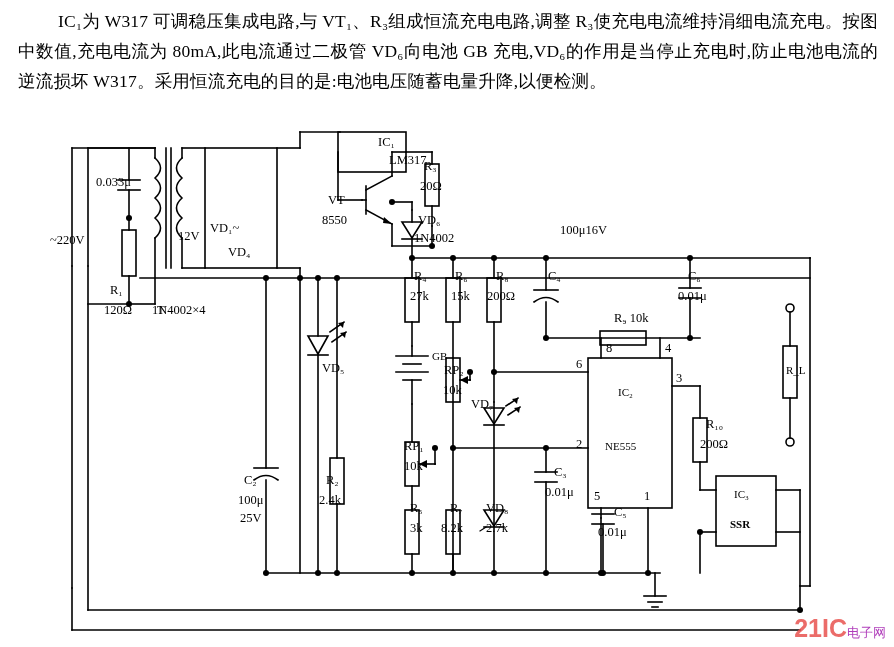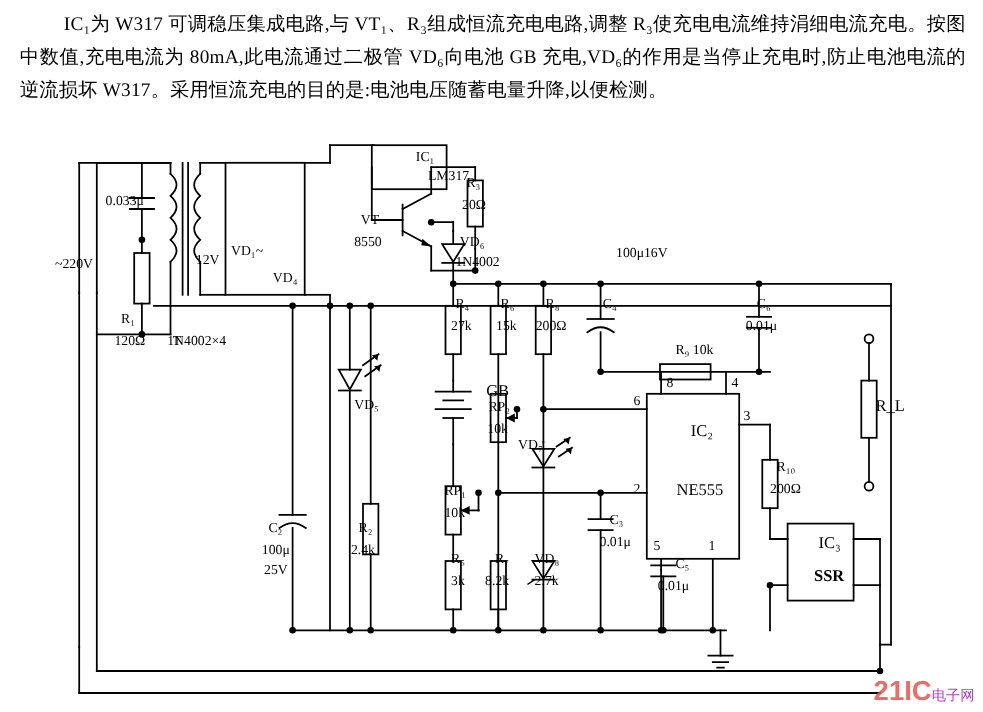--- a/index.html
+++ b/index.html
@@ -26,21 +26,21 @@
     width:894px; height:529px;
   }
   .lbl{
     position:absolute;
     font-family:"Liberation Serif", serif;
     font-size:12.5px;
     line-height:13.5px;
     color:#000;
     white-space:pre;
   }
-  .lbl.big{font-size:15px;margin-left:10px;}
+  .lbl.big{font-size:11px;}
   .wm{
     position:absolute;
     right:8px; bottom:4px;
     font-family:"Liberation Sans", sans-serif;
     font-size:25px;
     font-weight:bold;
     color:#e8534f;
     opacity:.85;
   }
   .wm small{font-size:13px;color:#a21caf;font-weight:normal;}
@@ -301,21 +301,21 @@
     </g>
   </svg>
 
   <div class="lbl" style="left:96px;  top:58px;">0.033μ</div>
   <div class="lbl" style="left:50px;  top:116px;">~220V</div>
   <div class="lbl" style="left:178px; top:112px;">12V</div>
   <div class="lbl" style="left:157px; top:186px;">T</div>
   <div class="lbl" style="left:110px; top:166px;">R₁</div>
   <div class="lbl" style="left:104px; top:186px;">120Ω</div>
   <div class="lbl" style="left:210px; top:104px;text-align:right;">VD₁~</div>
-  <div class="lbl" style="left:228px; top:128px;margin-left:20px;">VD₄</div>
+  <div class="lbl" style="left:228px; top:128px;">VD₄</div>
   <div class="lbl" style="left:152px; top:186px;">1N4002×4</div>
   <div class="lbl" style="left:352px; top:18px;margin-left:26px;">IC₁</div>
   <div class="lbl" style="left:345px; top:36px;margin-left:44px;">LM317</div>
   <div class="lbl" style="left:424px; top:42px;text-align:right;">R₃</div>
   <div class="lbl" style="left:420px; top:62px;">20Ω</div>
   <div class="lbl" style="left:328px; top:76px;">VT</div>
   <div class="lbl" style="left:322px; top:96px;">8550</div>
   <div class="lbl" style="left:418px; top:96px;">VD₆</div>
   <div class="lbl" style="left:414px; top:114px;">1N4002</div>
   <div class="lbl" style="left:560px; top:106px;">100μ16V</div>

